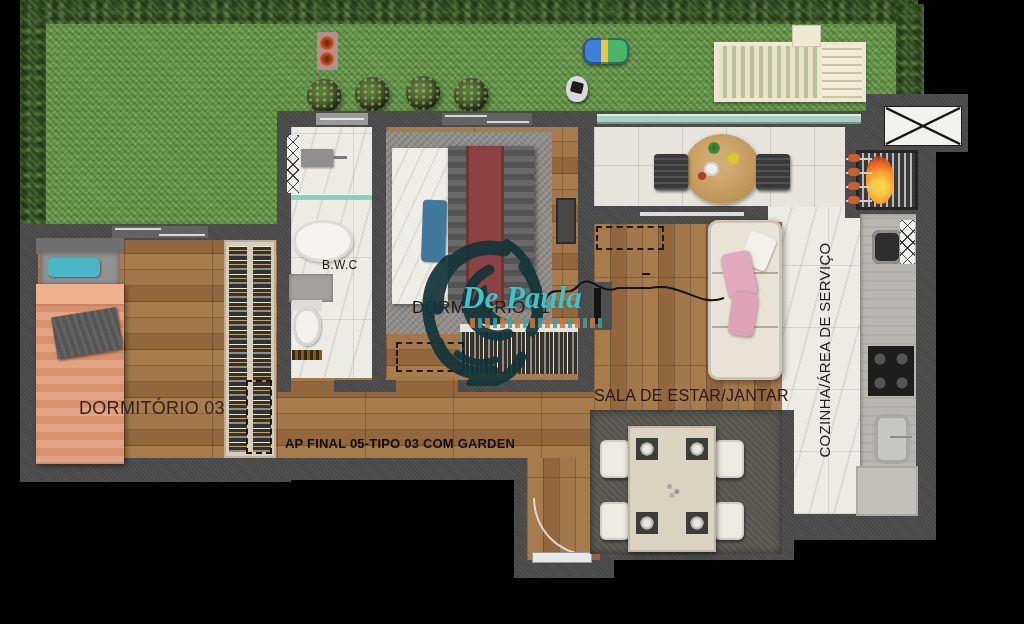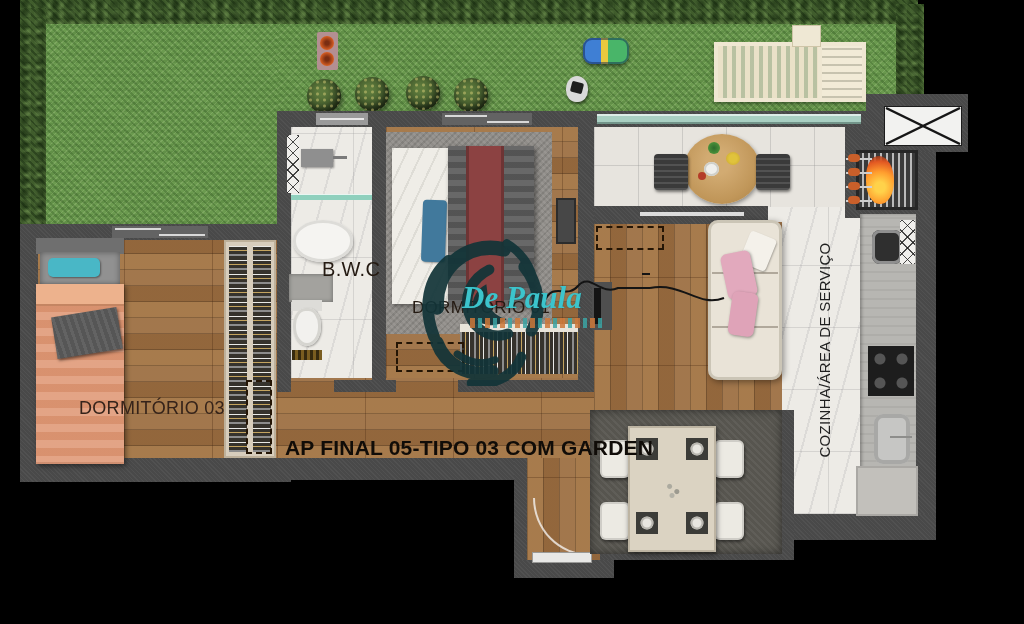--- a/index.html
+++ b/index.html
@@ -239,25 +239,26 @@
   <div class="abs" style="left:848px;top:168px;width:12px;height:8px;border-radius:4px;background:#c95f2a;"></div>
   <div class="abs" style="left:846px;top:186px;width:26px;height:2px;background:#cfcfcf;"></div>
   <div class="abs" style="left:848px;top:182px;width:12px;height:8px;border-radius:4px;background:#c95f2a;"></div>
   <div class="abs" style="left:846px;top:200px;width:26px;height:2px;background:#cfcfcf;"></div>
   <div class="abs" style="left:848px;top:196px;width:12px;height:8px;border-radius:4px;background:#c95f2a;"></div>
 
   <div class="abs dashed" style="left:246px;top:380px;width:22px;height:70px;"></div>
   <div class="abs dashed" style="left:396px;top:342px;width:64px;height:26px;"></div>
   <div class="abs dashed" style="left:596px;top:226px;width:64px;height:20px;"></div>
 
-  <div class="abs label" style="left:322px;top:258px;font-size:20px;">B.W.C</div>
+  <div class="abs label" style="left:322px;top:258px;font-size:12px;">B.W.C</div>
   <div class="abs label" style="left:412px;top:298px;font-size:17px;">DORMITÓRIO 01</div>
   <div class="abs label" style="left:79px;top:398px;font-size:18px;color:#35231a;">DORMITÓRIO 03</div>
+  <div class="abs label" style="left:594px;top:387px;font-size:16px;color:#2a1a12;">SALA DE ESTAR/JANTAR</div>
   <div class="abs label" style="left:824px;top:350px;font-size:15px;color:#1f1f1f;transform:translate(-50%,-50%) rotate(-90deg);">COZINHA/ÁREA DE SERVIÇO</div>
-  <div class="abs label" style="left:285px;top:436px;font-size:21px;font-weight:bold;color:#100c08;letter-spacing:.2px;">AP FINAL 05-TIPO 03 COM GARDEN</div>
+  <div class="abs label" style="left:285px;top:436px;font-size:13px;font-weight:bold;color:#100c08;letter-spacing:.2px;">AP FINAL 05-TIPO 03 COM GARDEN</div>
 
   <div class="abs" style="left:398px;top:222px;width:330px;height:170px;pointer-events:none;">
     <svg width="160" height="160" viewBox="0 0 110 110" style="position:absolute;left:4px;top:4px;opacity:.92;">
       <g fill="none" stroke="#123438" stroke-linecap="round">
         <path d="M70,16 C42,10 22,32 24,56" stroke-width="10"></path>
         <path d="M32,24 C18,36 14,56 22,76" stroke-width="8"></path>
         <path d="M24,80 C30,96 46,104 62,100" stroke-width="9"></path>
         <path d="M48,108 C64,110 78,102 82,90" stroke-width="7"></path>
         <path d="M84,28 C94,40 97,58 89,72" stroke-width="8"></path>
         <path d="M72,12 C82,18 89,28 91,40" stroke-width="6"></path>

